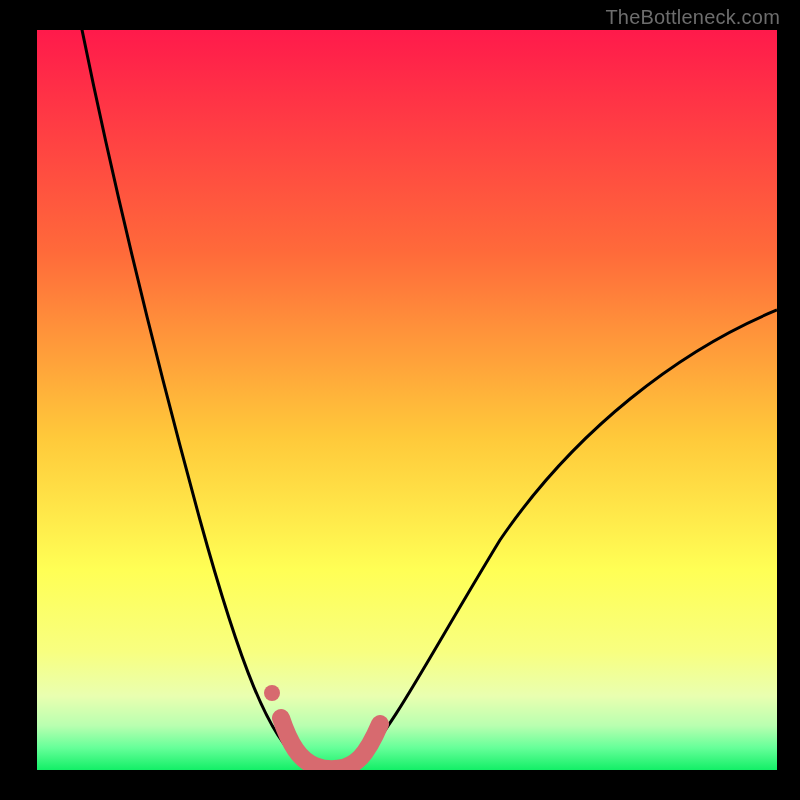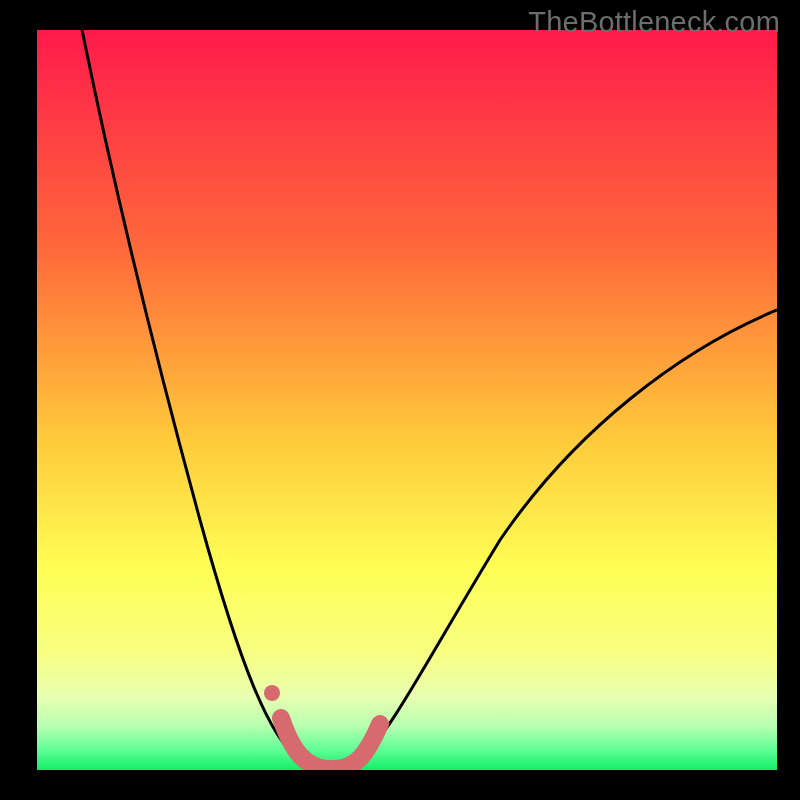--- a/index.html
+++ b/index.html
@@ -15,21 +15,21 @@
     top: 0;
     left: 0;
     width: 800px;
     height: 800px;
   }
   .watermark {
     position: absolute;
     top: 6px;
     right: 20px;
     font-family: Arial, Helvetica, sans-serif;
-    font-size: 29px;
+    font-size: 20px;
     font-weight: 500;
     color: #6d6d6d;
     letter-spacing: 0.2px;
     margin-left: 44px;
   }
 </style>
 </head>
 <body>
 
 <div class="frame">

